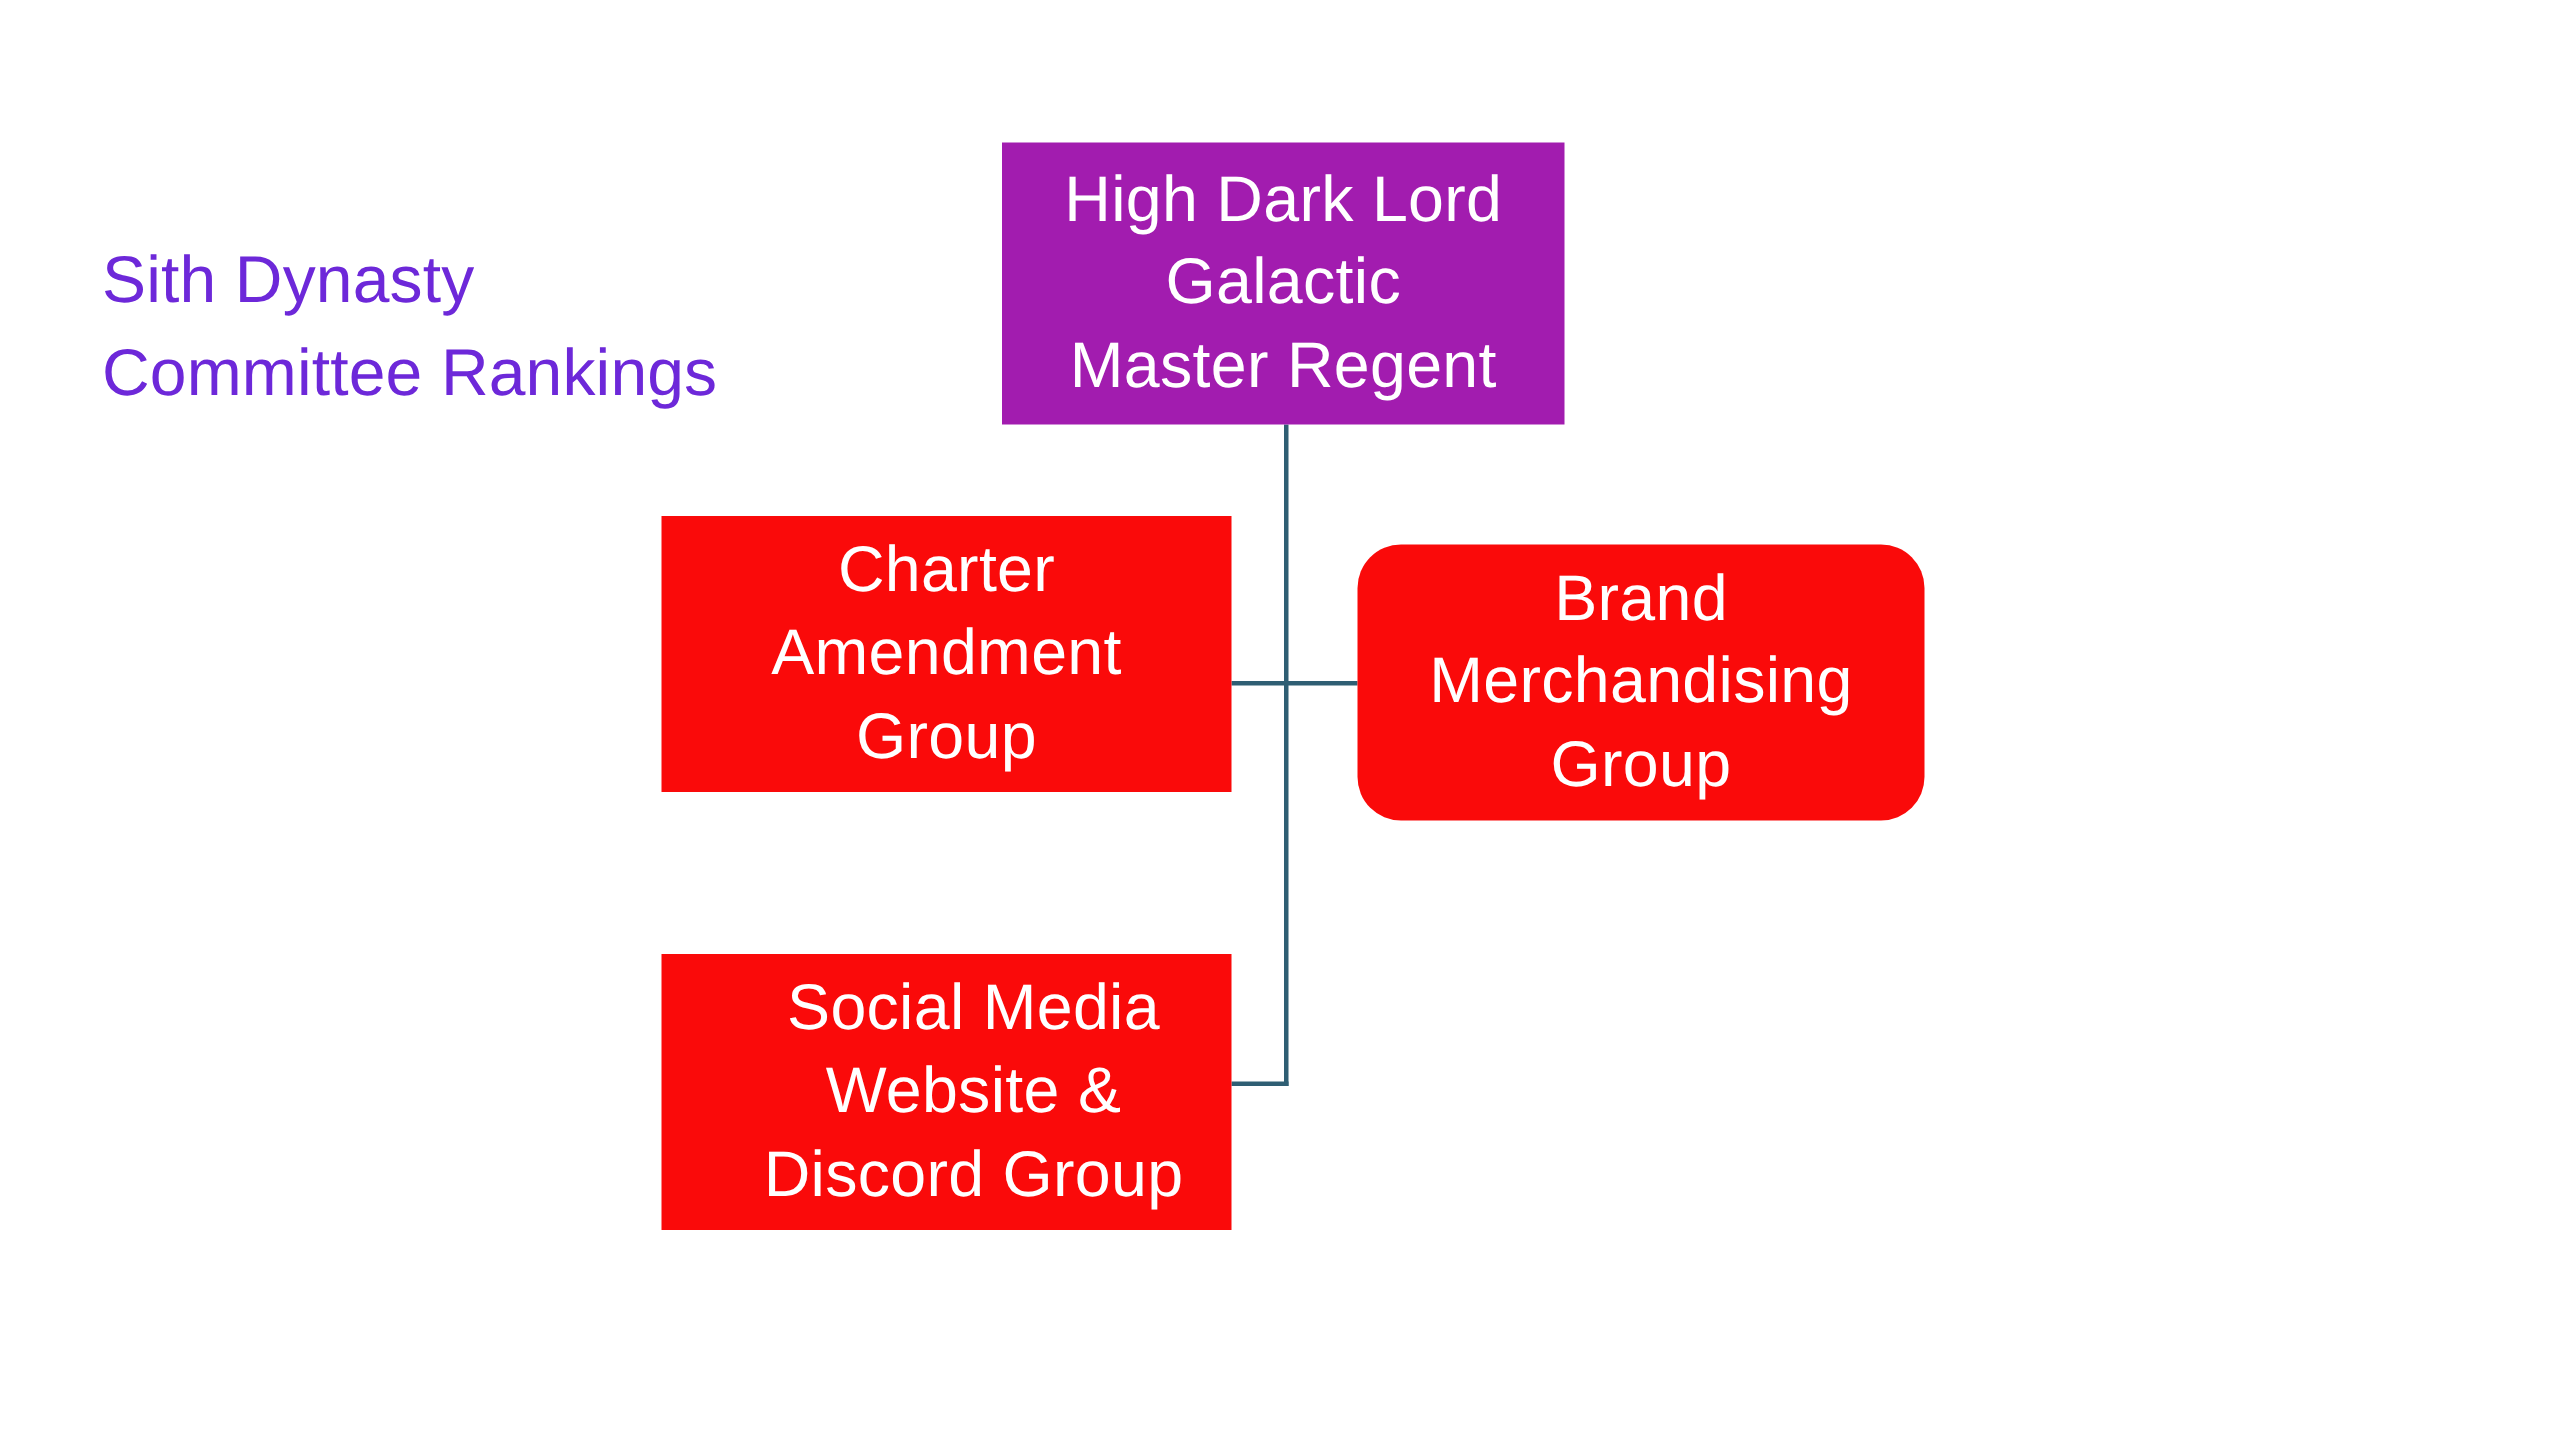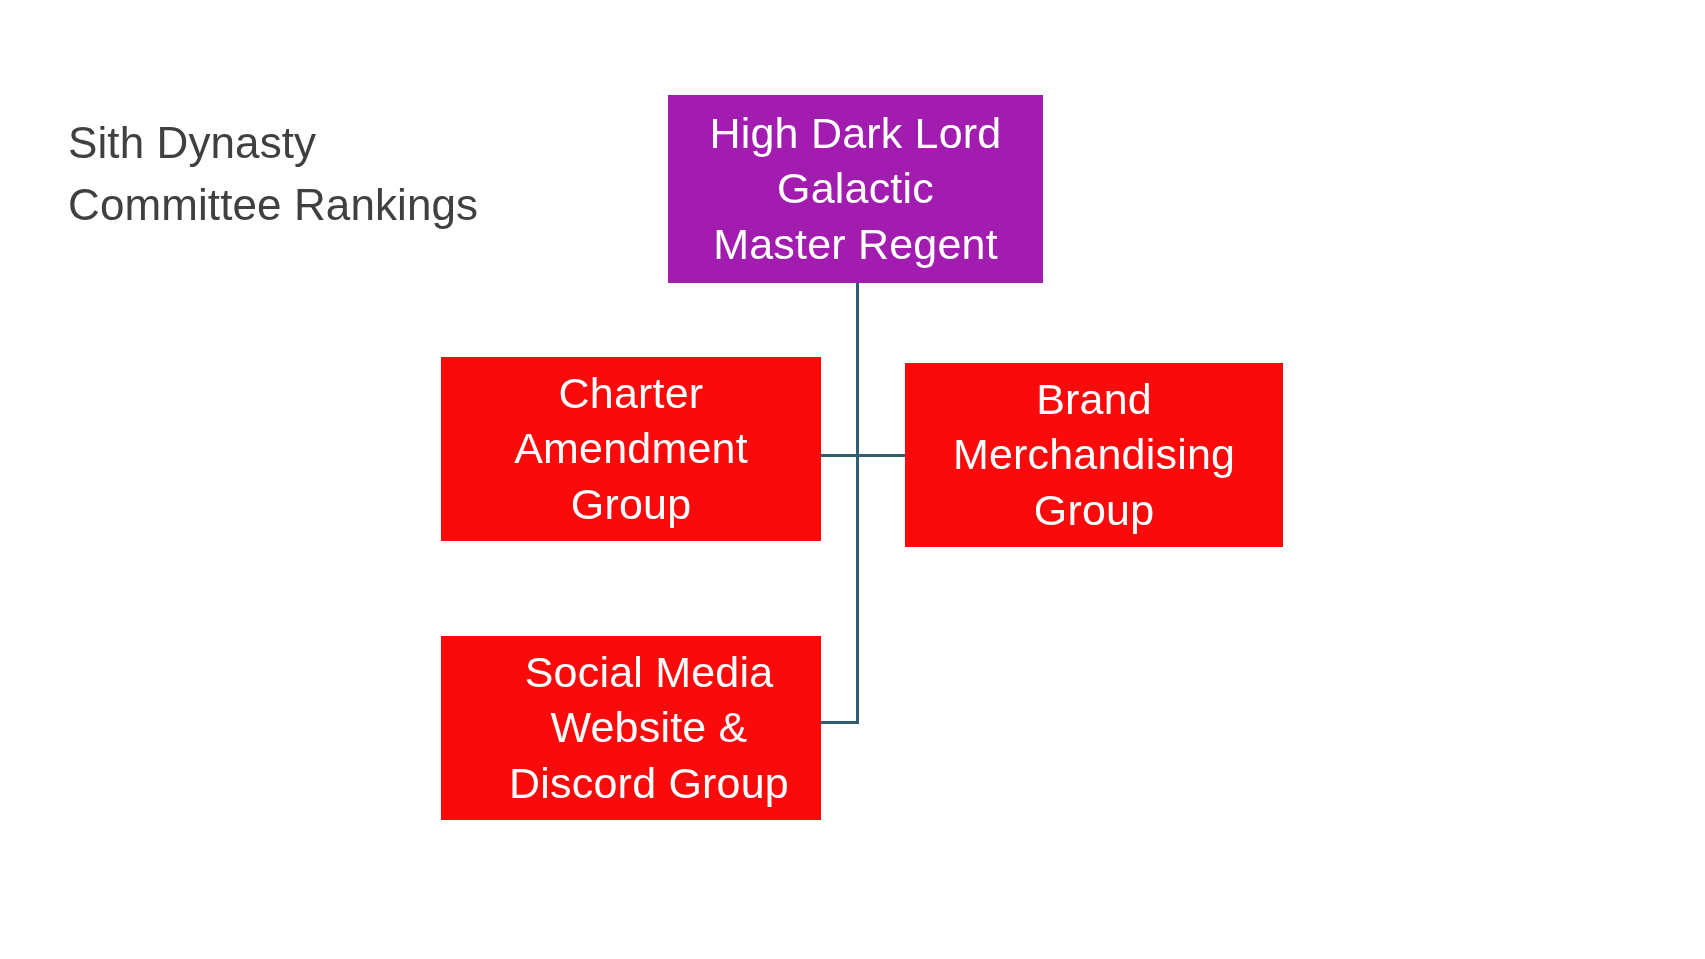--- a/index.html
+++ b/index.html
@@ -59,35 +59,35 @@
     padding: 2px 8px;
   }
   .node-label {
     display: block;
     width: 100%;
     white-space: pre-line;
   }
 
   
   #node-root      { left: 668px; top: 95px;  width: 375px; height: 188px; }
-  #node-charter   { left: 441px; top: 357px; width: 380px; height: 184px; }
-  #node-brand     { left: 905px; top: 363px; width: 378px; height: 184px; }
+  #node-charter   { left: 441px; top: 344px; width: 380px; height: 184px; }
+  #node-brand     { left: 905px; top: 363px; width: 378px; height: 184px; border-radius: 29px; }
   #node-social    { left: 441px; top: 636px; width: 380px; height: 184px; padding-left: 44px; }
 
   
   #line-root-trunk   { left: 856px; top: 283px; height: 441px; }
   #line-middle-rail  { left: 821px; top: 454px; width: 84px; }
   #line-social-stub  { left: 821px; top: 721px; width: 38px; }
 </style>
 </head>
 <body>
 
 <div id="slide" style="background: rgb(255, 255, 255);">
 
-  <div id="chart-title" style="color: #404040;">Sith Dynasty
+  <div id="chart-title" style="color: #6d28d9; margin-top: 44px;">Sith Dynasty
 Committee Rankings</div>
 
   <div class="connector v" id="line-root-trunk" style="background: rgb(47, 94, 115);"></div>
 
   <div class="connector h" id="line-middle-rail" style="background: rgb(47, 94, 115);"></div>
 
   <div class="connector h" id="line-social-stub" style="background: rgb(47, 94, 115);"></div>
 
   <div class="node" id="node-root" style="background: #a21caf; color: rgb(255, 255, 255);">
     <span class="node-label">High Dark Lord

